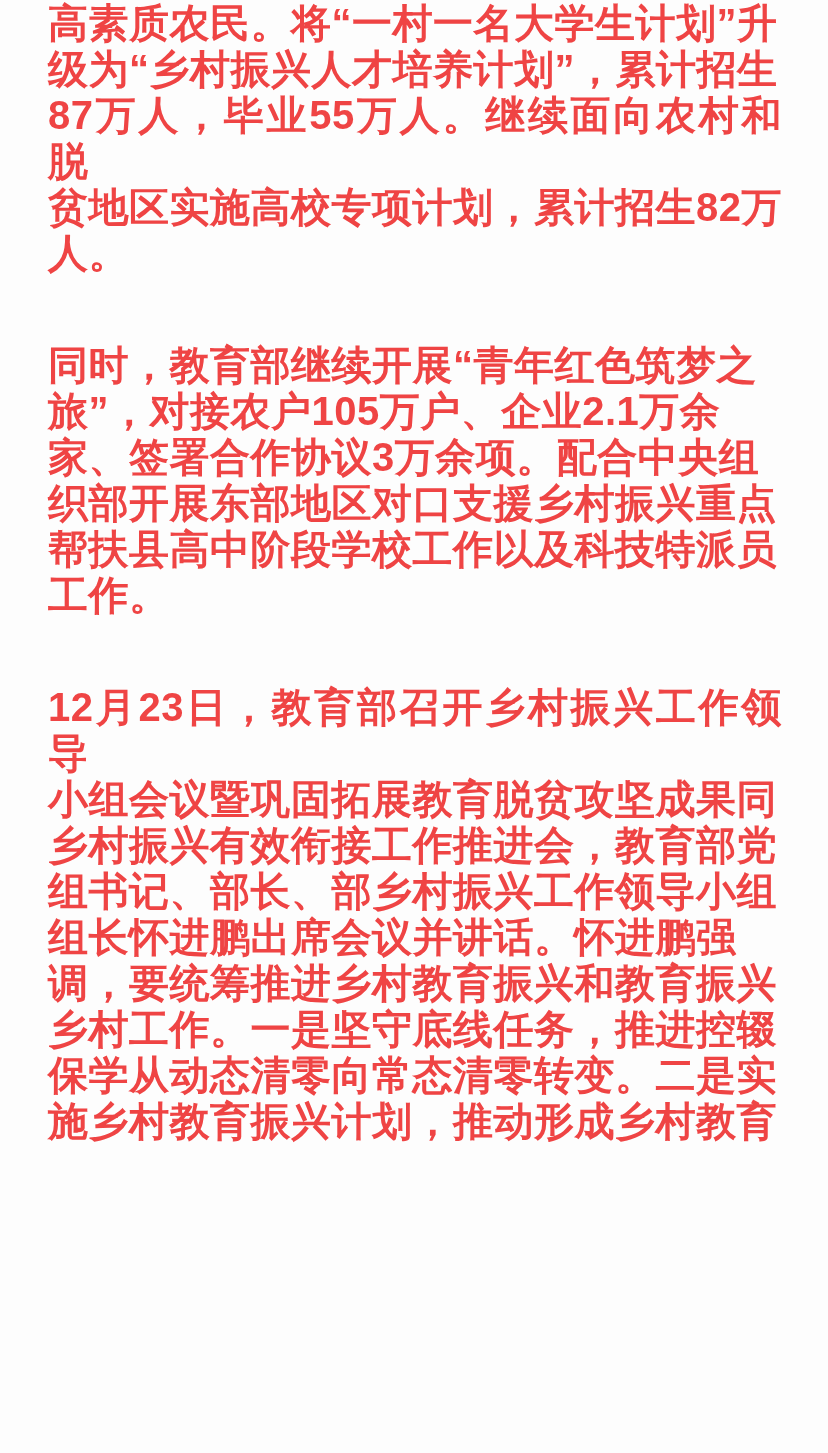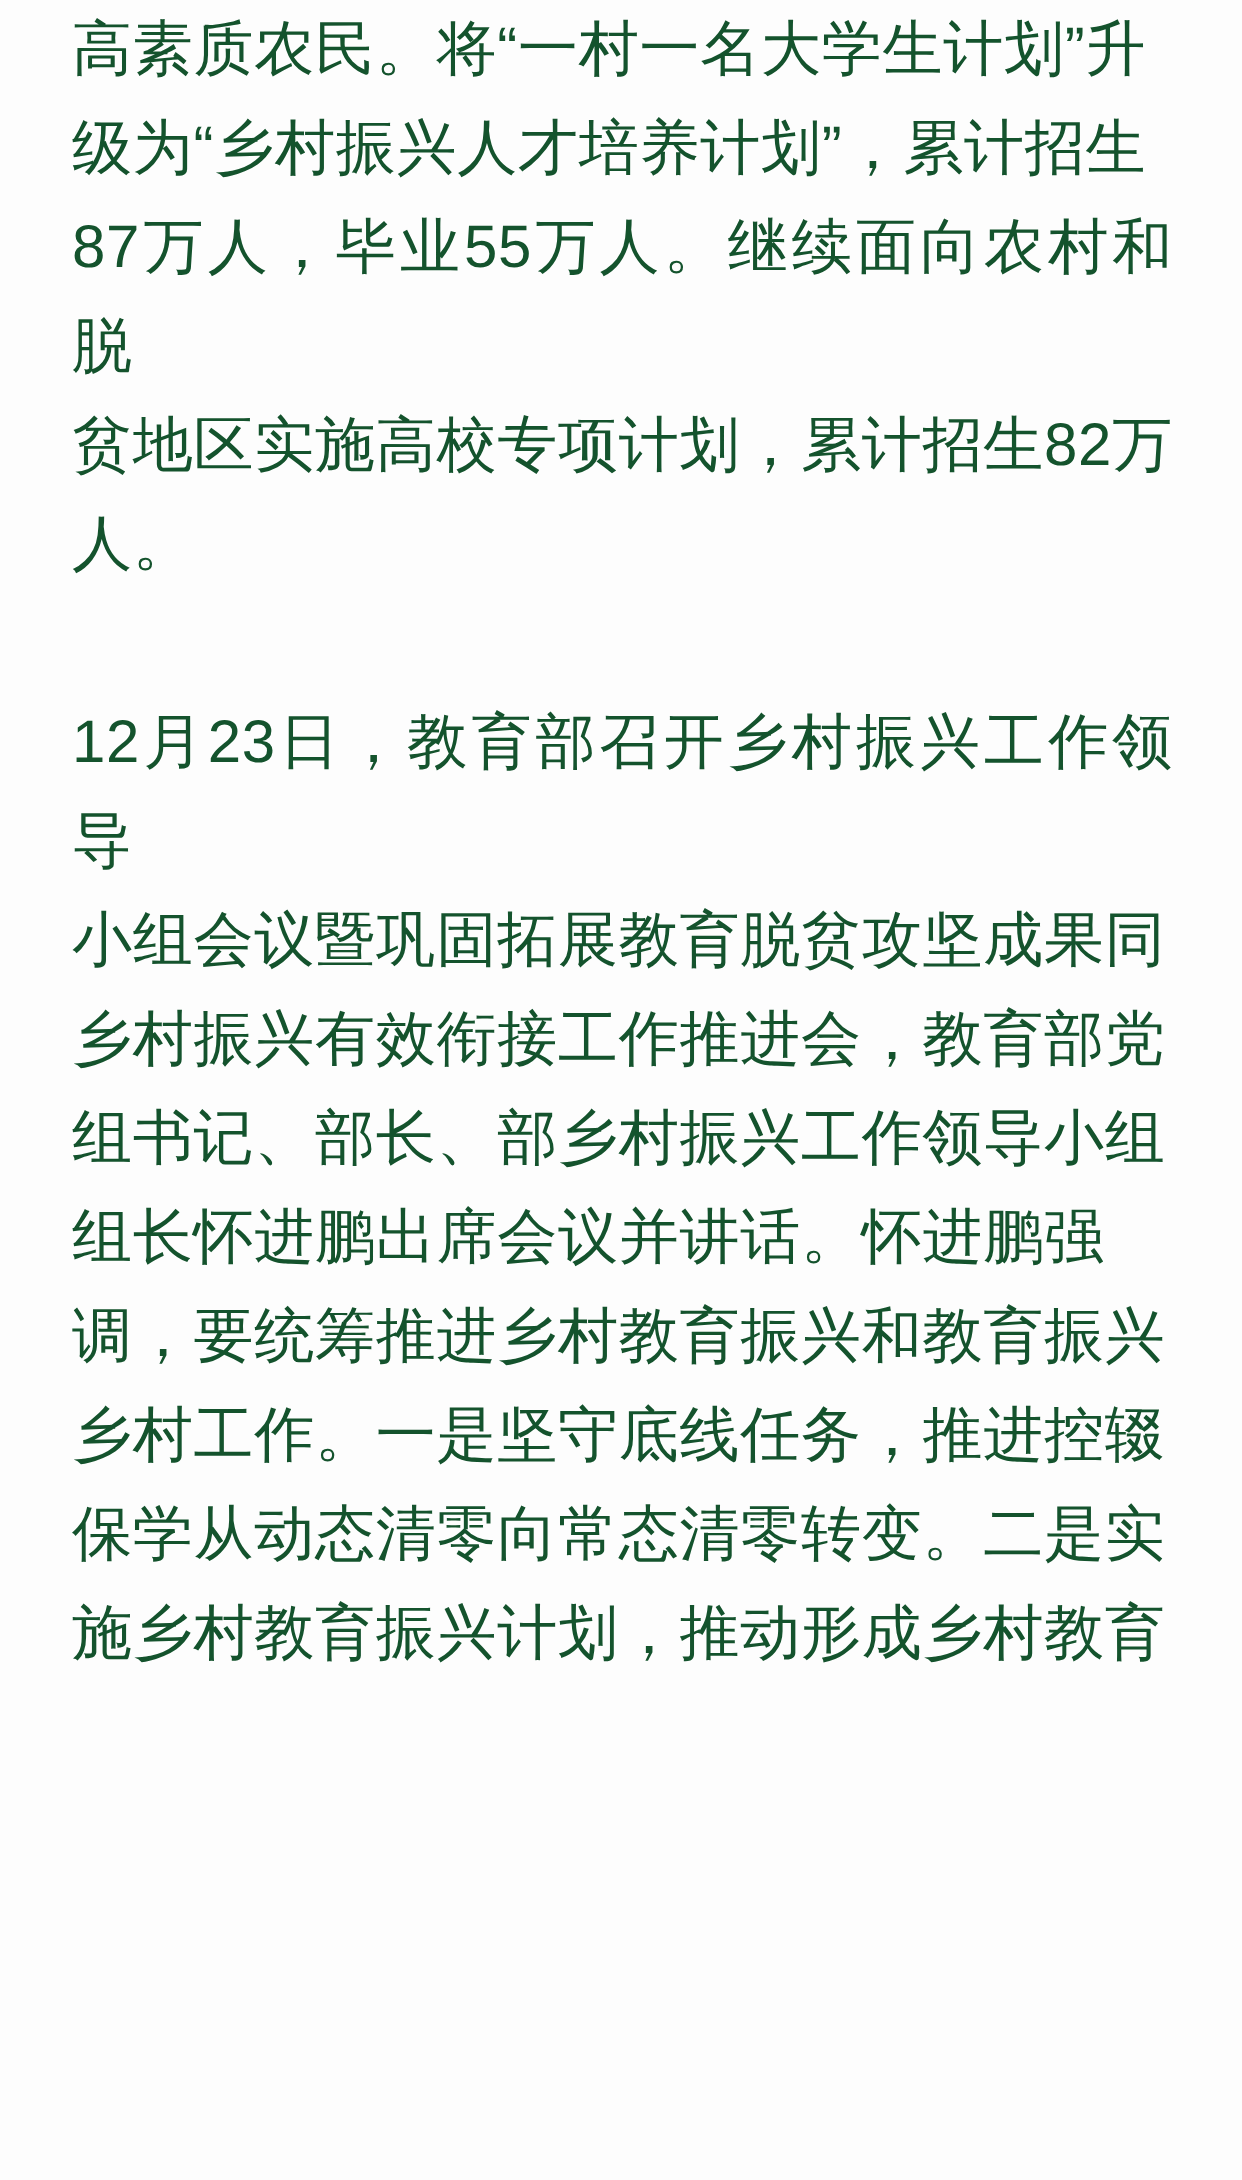--- a/index.html
+++ b/index.html
@@ -14,41 +14,47 @@
     font-family: "Liberation Sans", sans-serif;
   }
   .article {
     box-sizing: border-box;
     width: 828px;
     padding: 0 46px 0 48px;
   }
   .para {
     margin: 0;
     font-size: 40px;
-    line-height: 66px;
+    line-height: 46px;
     letter-spacing: 0.5px;
-    color: #14532d;
+    color: #ef4444;
     text-align: justify;
     white-space: pre-line;
     word-break: break-all;
-    font-weight: 400;
+    font-weight: 700;
   }
   .para + .para {
     margin-top: 66px;
   }
 </style>
 </head>
 <body style="background: rgb(253, 253, 253);">
 
 <div class="article">
   <p class="para">高素质农民。将“一村一名大学生计划”升
 级为“乡村振兴人才培养计划”，累计招生
 87万人，毕业55万人。继续面向农村和脱
 贫地区实施高校专项计划，累计招生82万
 人。</p>
+  <p class="para">同时，教育部继续开展“青年红色筑梦之
+旅”，对接农户105万户、企业2.1万余
+家、签署合作协议3万余项。配合中央组
+织部开展东部地区对口支援乡村振兴重点
+帮扶县高中阶段学校工作以及科技特派员
+工作。</p>
   <p class="para">12月23日，教育部召开乡村振兴工作领导
 小组会议暨巩固拓展教育脱贫攻坚成果同
 乡村振兴有效衔接工作推进会，教育部党
 组书记、部长、部乡村振兴工作领导小组
 组长怀进鹏出席会议并讲话。怀进鹏强
 调，要统筹推进乡村教育振兴和教育振兴
 乡村工作。一是坚守底线任务，推进控辍
 保学从动态清零向常态清零转变。二是实
 施乡村教育振兴计划，推动形成乡村教育</p>
 </div>

